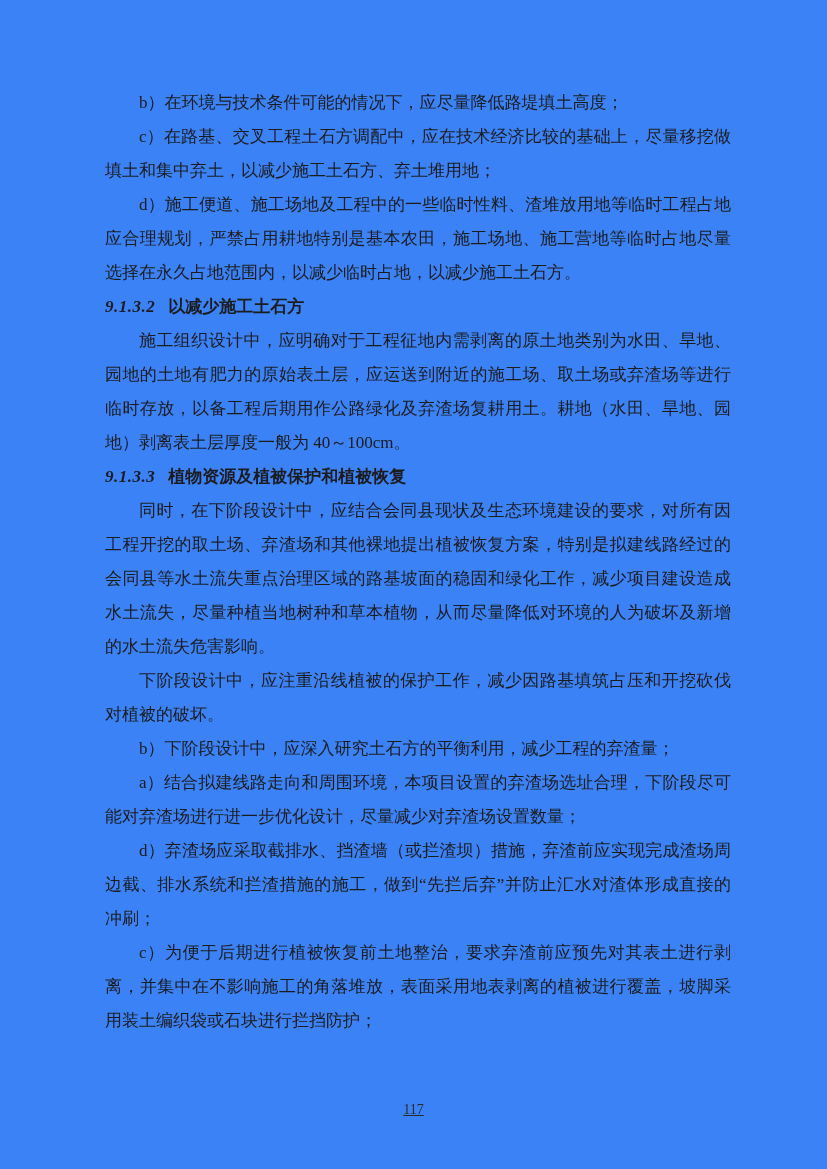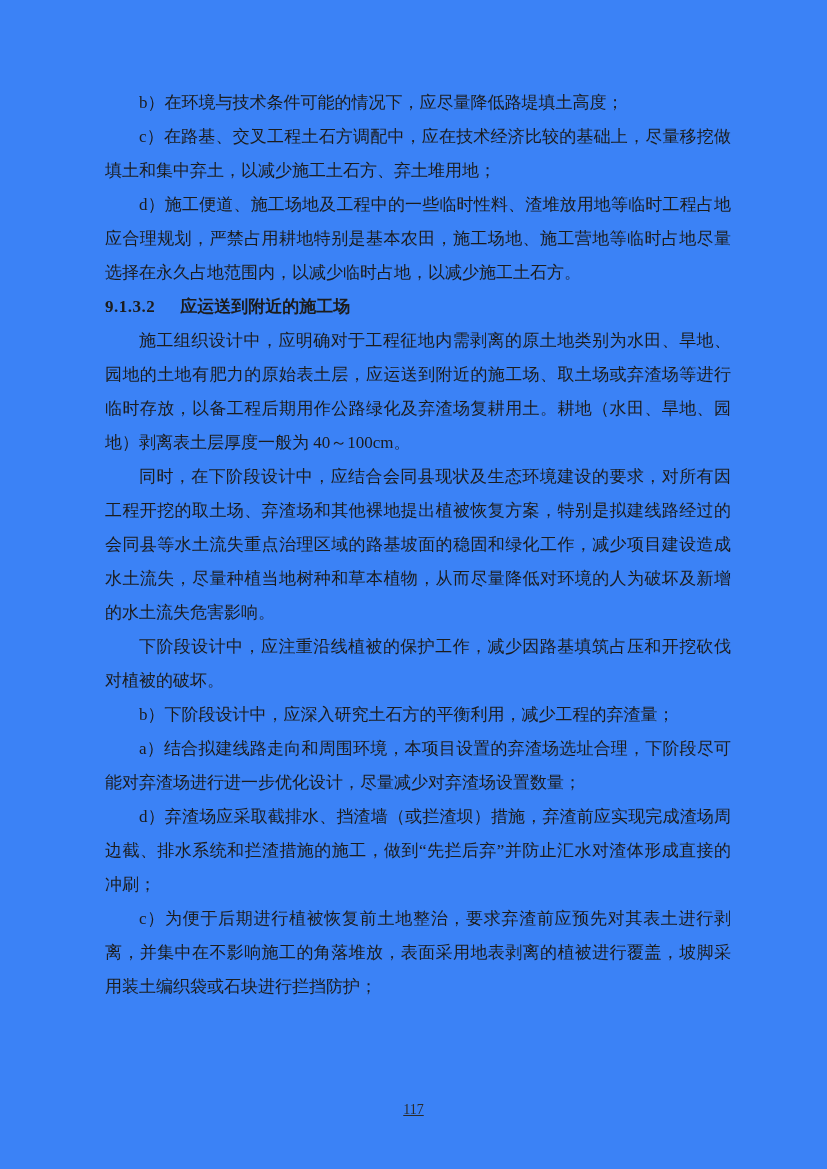--- a/index.html
+++ b/index.html
@@ -33,22 +33,23 @@
   }
   .heading {
     font-size: 17px;
     line-height: 34px;
     text-align: left;
     text-indent: 0;
     margin: 0;
     white-space: nowrap;
   }
   .heading .num {
-    margin-right: 25px;
+    margin-right: 13px;
     letter-spacing: 0.5px;
+    font-style: italic;
   }
   .footer {
     position: absolute;
     left: 0;
     bottom: 50px;
     width: 100%;
     text-align: center;
     font-size: 14px;
     line-height: 18px;
     color: #2a2a2a;
@@ -61,25 +62,28 @@
 <div class="page">
   <div class="content">
 
     <p class="para">b）在环境与技术条件可能的情况下，应尽量降低路堤填土高度；</p>
 
     <p class="para">c）在路基、交叉工程土石方调配中，应在技术经济比较的基础上，尽量移挖做填土和集中弃土，以减少施工土石方、弃土堆用地；</p>
 
     <p class="para">d）施工便道、施工场地及工程中的一些临时性料、渣堆放用地等临时工程占地应合理规划，严禁占用耕地特别是基本农田，施工场地、施工营地等临时占地尽量选择在永久占地范围内，以减少临时占地，以减少施工土石方。</p>
 
     <h3 class="heading">
-      <span class="num">9.1.3.2</span><span class="ttl">应运送到附近的施工场</span>
+      <span class="num">9.1.3.2</span><span class="ttl">以减少施工土石方</span>
     </h3>
 
     <p class="para">施工组织设计中，应明确对于工程征地内需剥离的原土地类别为水田、旱地、园地的土地有肥力的原始表土层，应运送到附近的施工场、取土场或弃渣场等进行临时存放，以备工程后期用作公路绿化及弃渣场复耕用土。耕地（水田、旱地、园地）剥离表土层厚度一般为 40～100cm。</p>
 
+    <h3 class="heading">
+      <span class="num">9.1.3.3</span><span class="ttl">植物资源及植被保护和植被恢复</span>
+    </h3>
 
     <p class="para">同时，在下阶段设计中，应结合会同县现状及生态环境建设的要求，对所有因工程开挖的取土场、弃渣场和其他裸地提出植被恢复方案，特别是拟建线路经过的会同县等水土流失重点治理区域的路基坡面的稳固和绿化工作，减少项目建设造成水土流失，尽量种植当地树种和草本植物，从而尽量降低对环境的人为破坏及新增的水土流失危害影响。</p>
 
     <p class="para">下阶段设计中，应注重沿线植被的保护工作，减少因路基填筑占压和开挖砍伐对植被的破坏。</p>
 
 
     <p class="para">b）下阶段设计中，应深入研究土石方的平衡利用，减少工程的弃渣量；</p>
 
     <p class="para">a）结合拟建线路走向和周围环境，本项目设置的弃渣场选址合理，下阶段尽可能对弃渣场进行进一步优化设计，尽量减少对弃渣场设置数量；</p>
 

